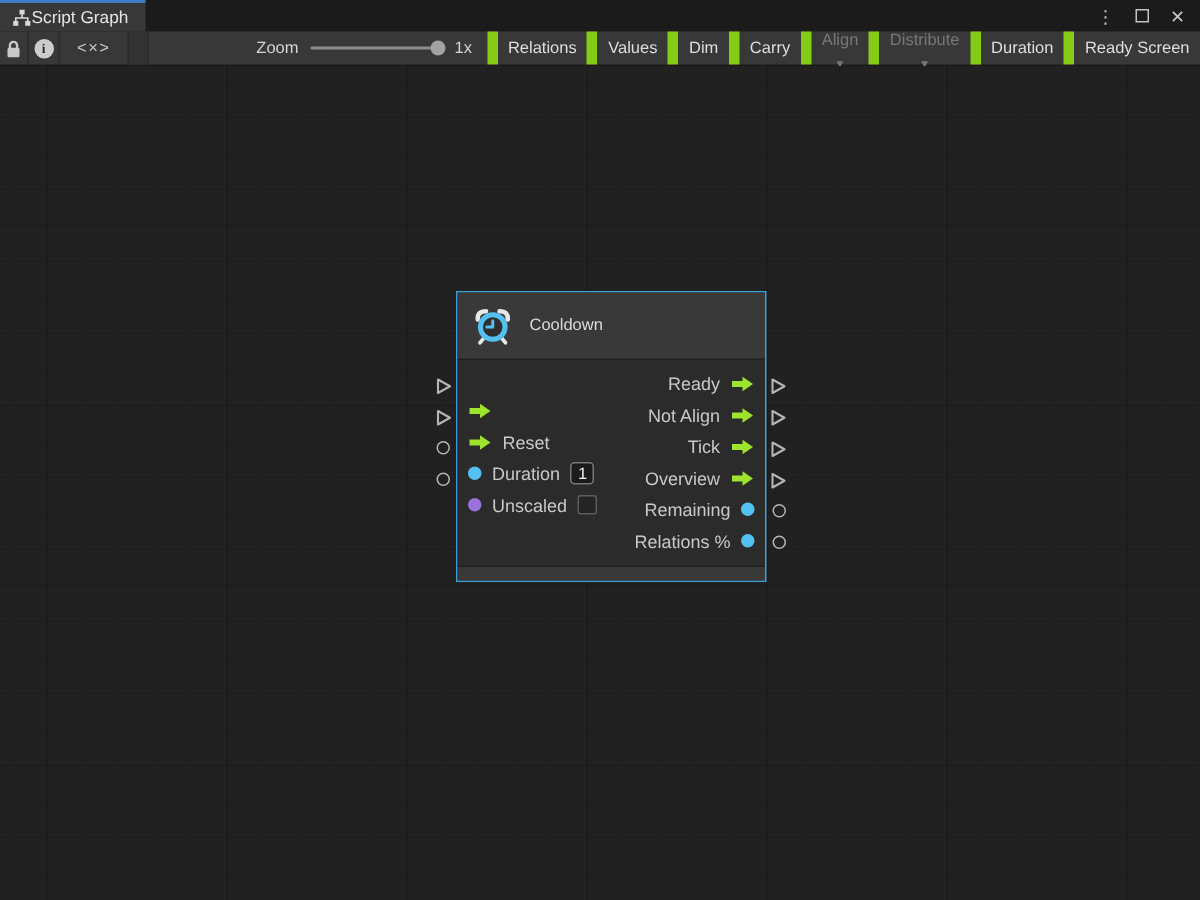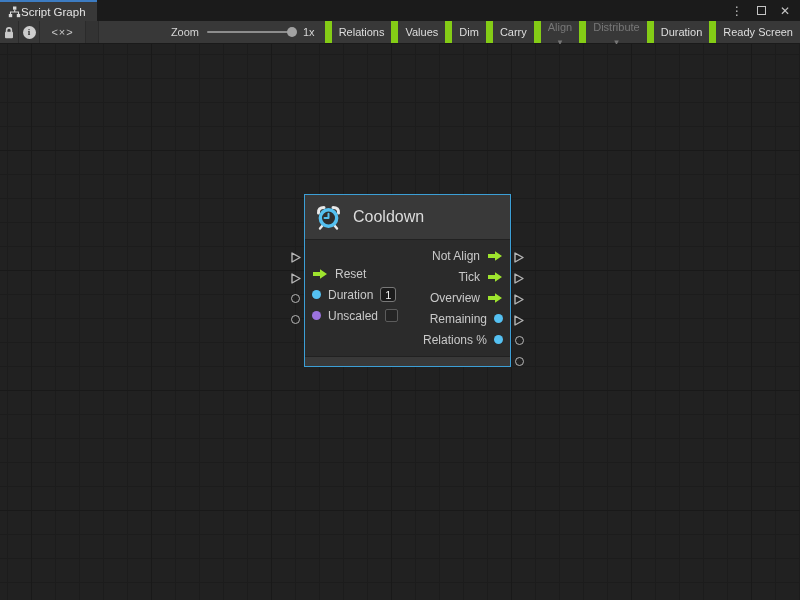--- a/index.html
+++ b/index.html
@@ -48,21 +48,21 @@
       linear-gradient(90deg,#1c1c1c 1px,transparent 1px),
       linear-gradient(#1c1c1c 1px,transparent 1px);
     background-size:120px 100%,100% 120px,24px 100%,100% 24px;
     background-position:31px 0,0 106px,7px 0,0 10px; }
 
   
   .node { position:absolute; left:304px; top:150px; width:207px;
     border:1px solid var(--selection-blue,#3c9fd6); background:#2b2b2b; }
   .node-header { height:45px; background:#393939; display:flex; align-items:center; gap:11px;
     padding:0 10px; border-bottom:1px solid #212121; }
-  .node-title { color:#dcdcdc; font-size:16px; }
+  .node-title { color:#dcdcdc; font-size:11px; }
   .node-body { padding:5px 0 6px; background:#2b2b2b; }
   .prow { height:21px; display:flex; align-items:center; padding:0 7px; }
   .pl { display:flex; align-items:center; gap:7px;margin-top:36px; }
   .pr { margin-left:auto; display:flex; align-items:center; gap:7px; }
   .plabel { color:#c9c9c9; font-size:12px; white-space:nowrap; }
   .dot { width:9px; height:9px; border-radius:50%; display:inline-block; }
   .dot.blue { background:var(--value-blue,#55c1f2); }
   .dot.purple { background:var(--value-purple,#9b72dd); }
   .field { min-width:16px; height:15px; background:#1b1b1b; border:1px solid #787878; border-radius:3px;
     color:#efefef; font-size:11px; display:flex; align-items:center; justify-content:center; padding:0 3px; }
@@ -161,20 +161,37 @@
             <path d="M7.5 21.5 L5 24.5 M19.5 21.5 L22 24.5" stroke="#e9e9e9" stroke-width="2.4" stroke-linecap="round"></path>
             <circle cx="13.5" cy="14" r="8.2" fill="#2e2e2e" stroke="#54c0f0" stroke-width="3.4"></circle>
             <path d="M13.5 9.8 V14 H9.5" stroke="#54c0f0" stroke-width="2" fill="none" stroke-linecap="round" stroke-linejoin="round"></path>
           </svg>
         </span>
         <span class="node-title">Cooldown</span>
       </div>
 
       <div class="node-body">
 
+        <div class="prow">
+          <div class="pl">
+            <span>
+              <svg width="16" height="12" viewBox="0 0 16 12">
+                  <path d="M1 4 h7 V1.2 L15 6 L8 10.8 V8 H1 Z" style="fill:var(--flow-green,#9ee42e)"></path>
+                </svg>
+            </span>
+          </div>
+          <div class="pr">
+            <span class="plabel">Ready</span>
+            <span>
+              <svg width="16" height="12" viewBox="0 0 16 12">
+                  <path d="M1 4 h7 V1.2 L15 6 L8 10.8 V8 H1 Z" style="fill:var(--flow-green,#9ee42e)"></path>
+                </svg>
+            </span>
+          </div>
+        </div>
 
         <div class="prow">
           <div class="pl">
             <span>
               <svg width="16" height="12" viewBox="0 0 16 12">
                   <path d="M1 4 h7 V1.2 L15 6 L8 10.8 V8 H1 Z" style="fill:var(--flow-green,#9ee42e)"></path>
                 </svg>
             </span>
             <span class="plabel">Reset</span>
           </div>

